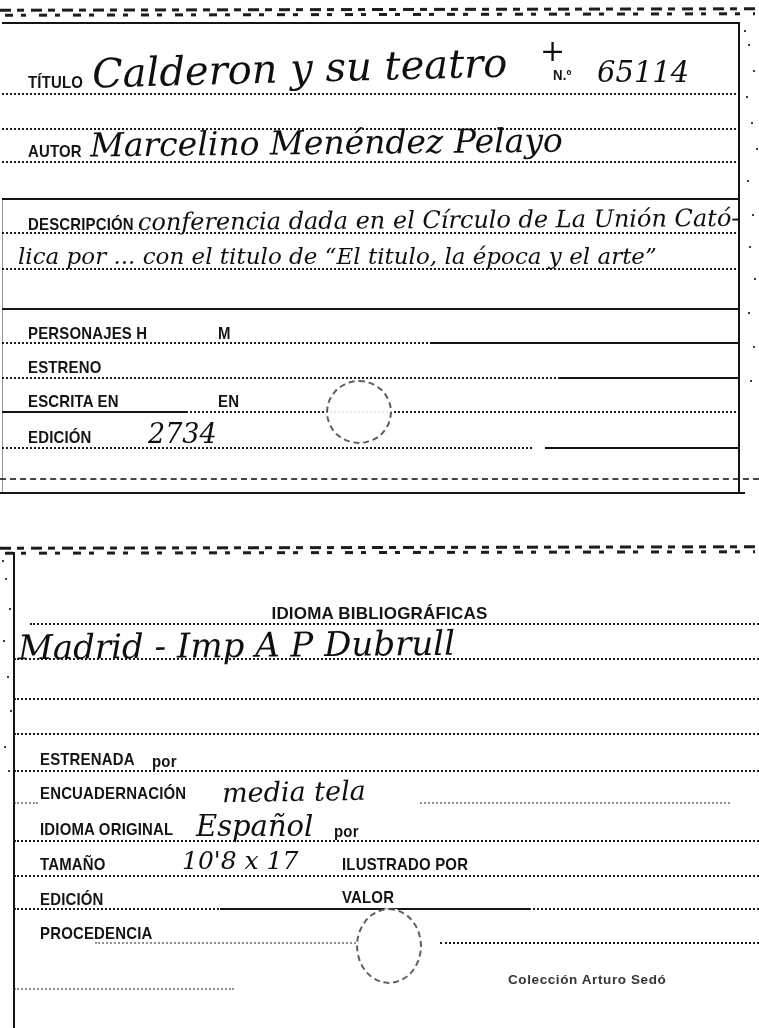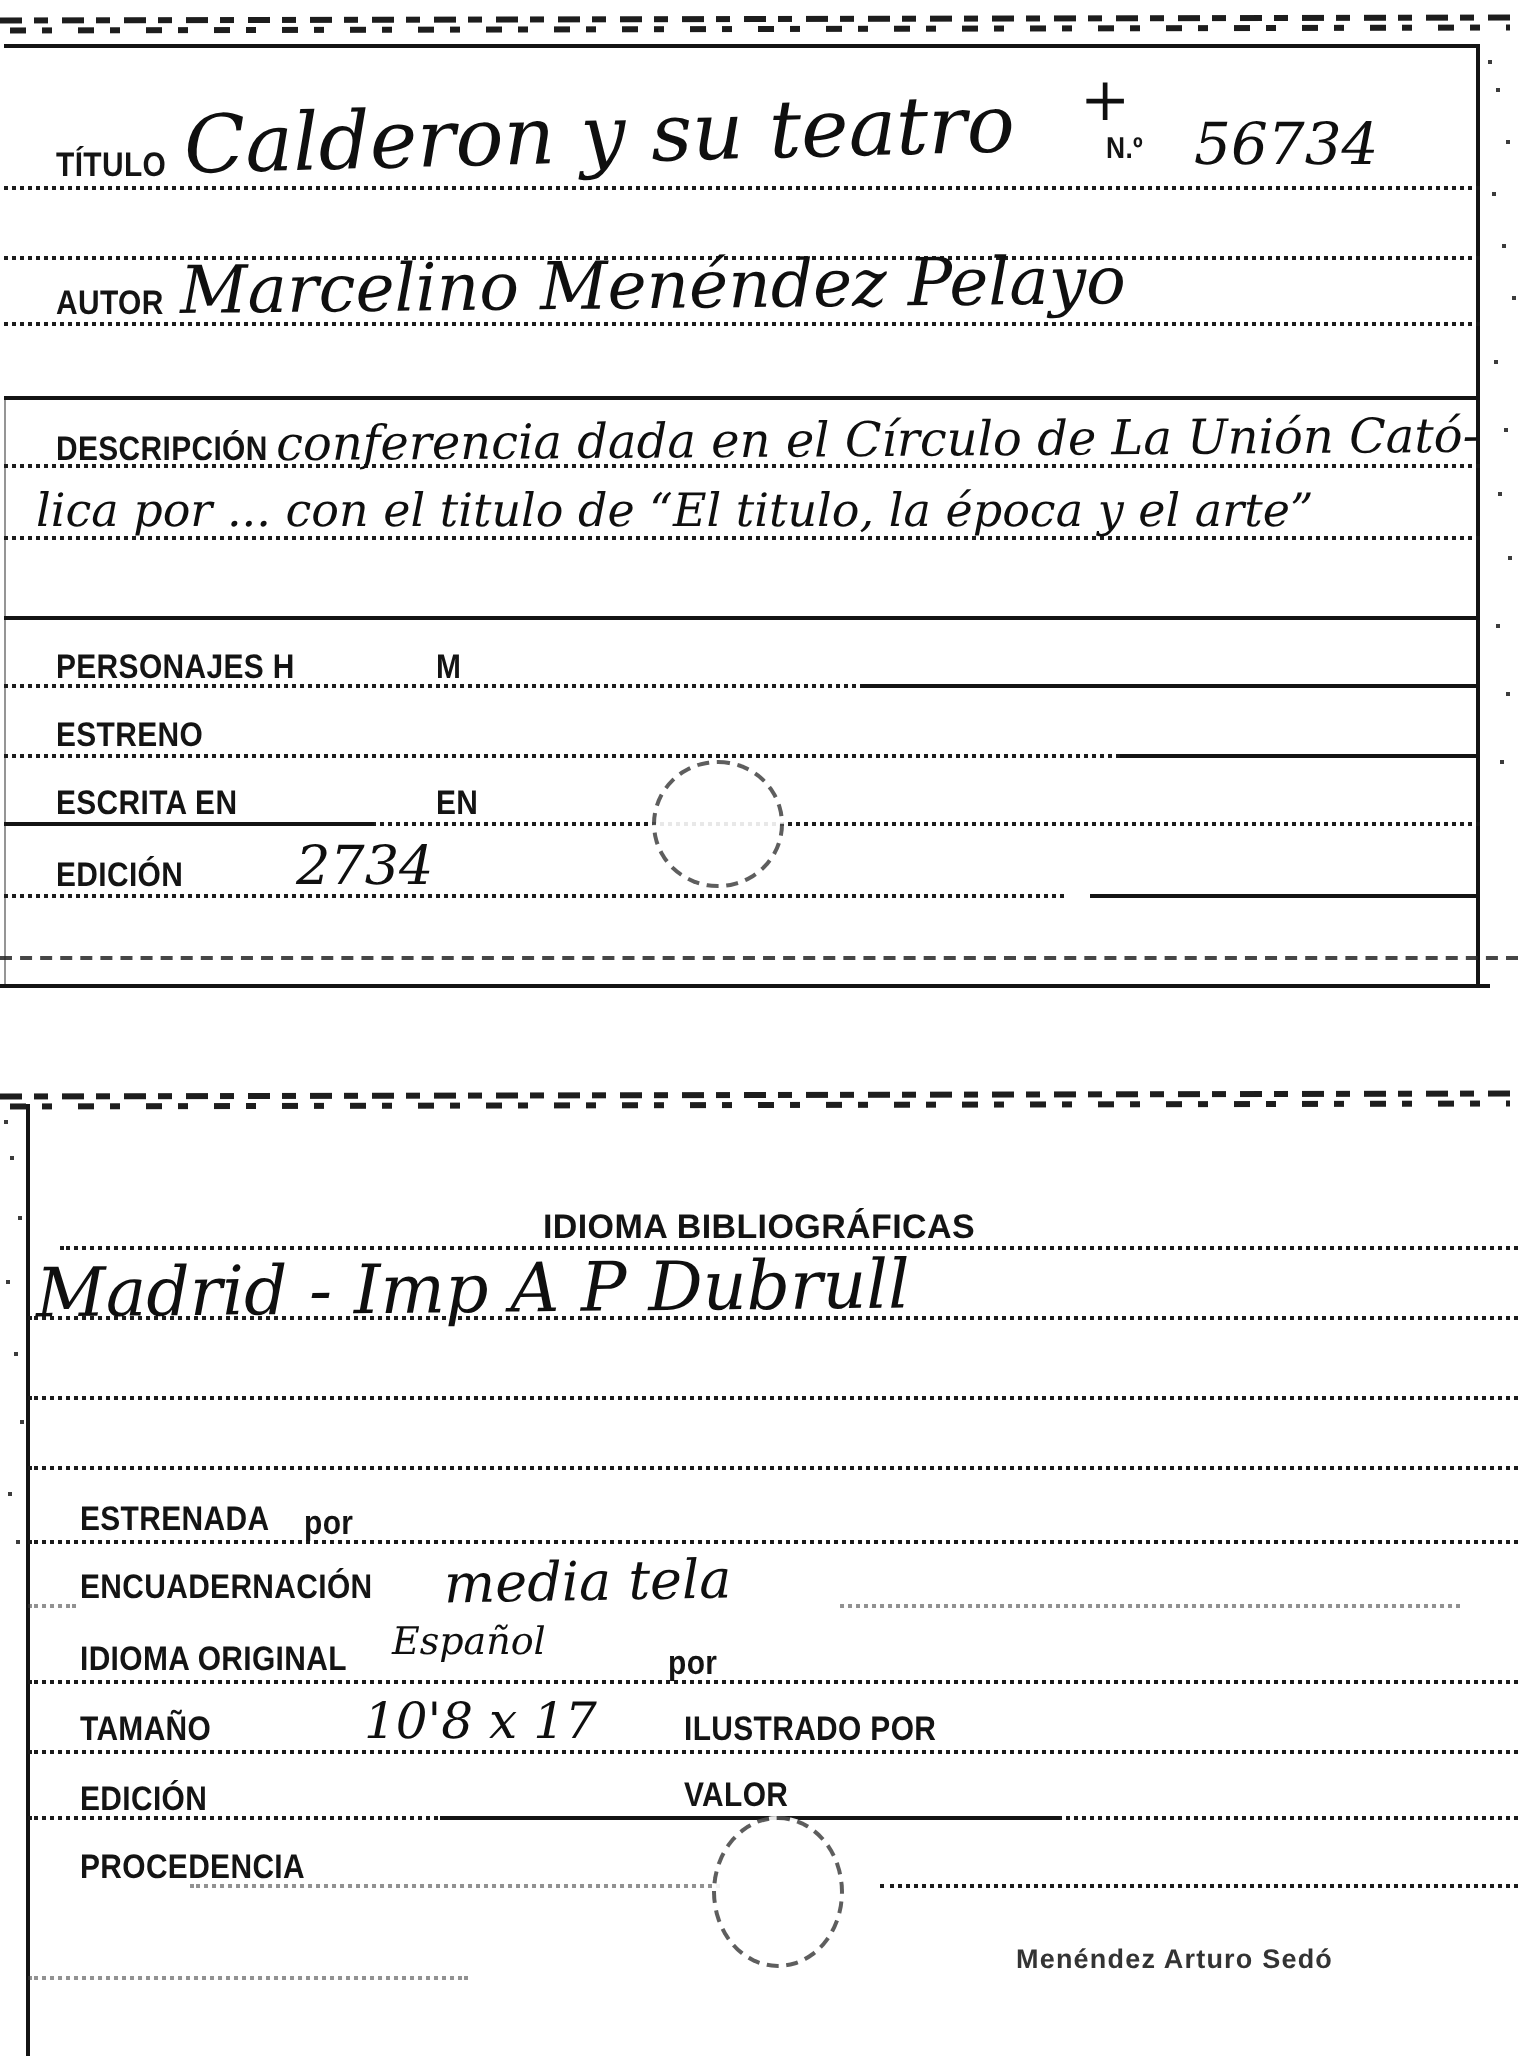--- a/index.html
+++ b/index.html
@@ -65,21 +65,21 @@
     <span class="lbl" style="left:28px;top:215px;">DESCRIPCIÓN</span>
     <span class="lbl" style="left:28px;top:324px;">PERSONAJES H</span>
     <span class="lbl" style="left:218px;top:324px;">M</span>
     <span class="lbl" style="left:28px;top:358px;">ESTRENO</span>
     <span class="lbl" style="left:28px;top:392px;">ESCRITA EN</span>
     <span class="lbl" style="left:218px;top:392px;">EN</span>
     <span class="lbl" style="left:28px;top:428px;">EDICIÓN</span>
 
     <span class="hw" style="left:92px;top:48px;font-size:40px;transform:rotate(-1.5deg);">Calderon y su teatro</span>
     <span class="hw" style="left:540px;top:36px;font-size:30px;">+</span>
-    <span class="hw" style="left:597px;top:58px;font-size:29px;">56734</span>
+    <span class="hw" style="left:597px;top:58px;font-size:29px;">65114</span>
     <span class="hw" style="left:90px;top:126px;font-size:33px;transform:rotate(-0.6deg);">Marcelino Menéndez Pelayo</span>
     <span class="hw" style="left:138px;top:208px;font-size:24px;transform:rotate(-0.4deg);">conferencia dada en el Círculo de La Unión Cató-</span>
     <span class="hw" style="left:18px;top:245px;font-size:23px;">lica por ... con el titulo de “El titulo, la época y el arte”</span>
     <span class="hw" style="left:148px;top:420px;font-size:27px;">2734</span>
 
     <div class="speck" style="left:744px;top:30px;box-shadow:4px 14px 0 #3c3c3c,9px 40px 0 #3c3c3c,2px 66px 0 #3c3c3c,7px 92px 0 #3c3c3c,12px 118px 0 #3c3c3c,3px 150px 0 #3c3c3c,8px 184px 0 #3c3c3c,5px 216px 0 #3c3c3c,10px 248px 0 #3c3c3c,4px 282px 0 #3c3c3c,9px 316px 0 #3c3c3c,6px 350px 0 #3c3c3c;"></div>
   </div>
 
   <div>
 
@@ -109,30 +109,30 @@
 
     <span class="hw" style="left:18px;top:628px;font-size:34px;transform:rotate(-0.6deg);">Madrid - Imp A P Dubrull</span>
 
     <span class="lbl" style="left:40px;top:750px;">ESTRENADA</span>
     <span class="lbl" style="left:152px;top:752px;text-transform:none;">por</span>
 
     <span class="lbl" style="left:40px;top:784px;">ENCUADERNACIÓN</span>
     <span class="hw" style="left:222px;top:778px;font-size:27px;transform:rotate(-1deg);">media tela</span>
 
     <span class="lbl" style="left:40px;top:820px;">IDIOMA ORIGINAL</span>
-    <span class="hw" style="left:196px;top:812px;font-size:19px;">Español</span>
+    <span class="hw" style="left:196px;top:812px;font-size:29px;">Español</span>
     <span class="lbl" style="left:334px;top:822px;text-transform:none;">por</span>
 
     <span class="lbl" style="left:40px;top:855px;">TAMAÑO</span>
     <span class="hw" style="left:182px;top:848px;font-size:25px;">10'8 x 17</span>
     <span class="lbl" style="left:342px;top:855px;">ILUSTRADO POR</span>
 
     <span class="lbl" style="left:40px;top:890px;">EDICIÓN</span>
     <span class="lbl" style="left:342px;top:888px;">VALOR</span>
 
     <span class="lbl" style="left:40px;top:924px;">PROCEDENCIA</span>
 
-    <span class="colec" style="left:508px;top:972px;">Menéndez Arturo Sedó</span>
+    <span class="colec" style="left:508px;top:972px;">Colección Arturo Sedó</span>
 
     <div class="speck" style="left:2px;top:560px;box-shadow:3px 18px 0 #3c3c3c,7px 48px 0 #3c3c3c,1px 80px 0 #3c3c3c,5px 116px 0 #3c3c3c,8px 150px 0 #3c3c3c,2px 186px 0 #3c3c3c,6px 210px 0 #3c3c3c;"></div>
   </div>
 
 </div>
 
 </body></html>

